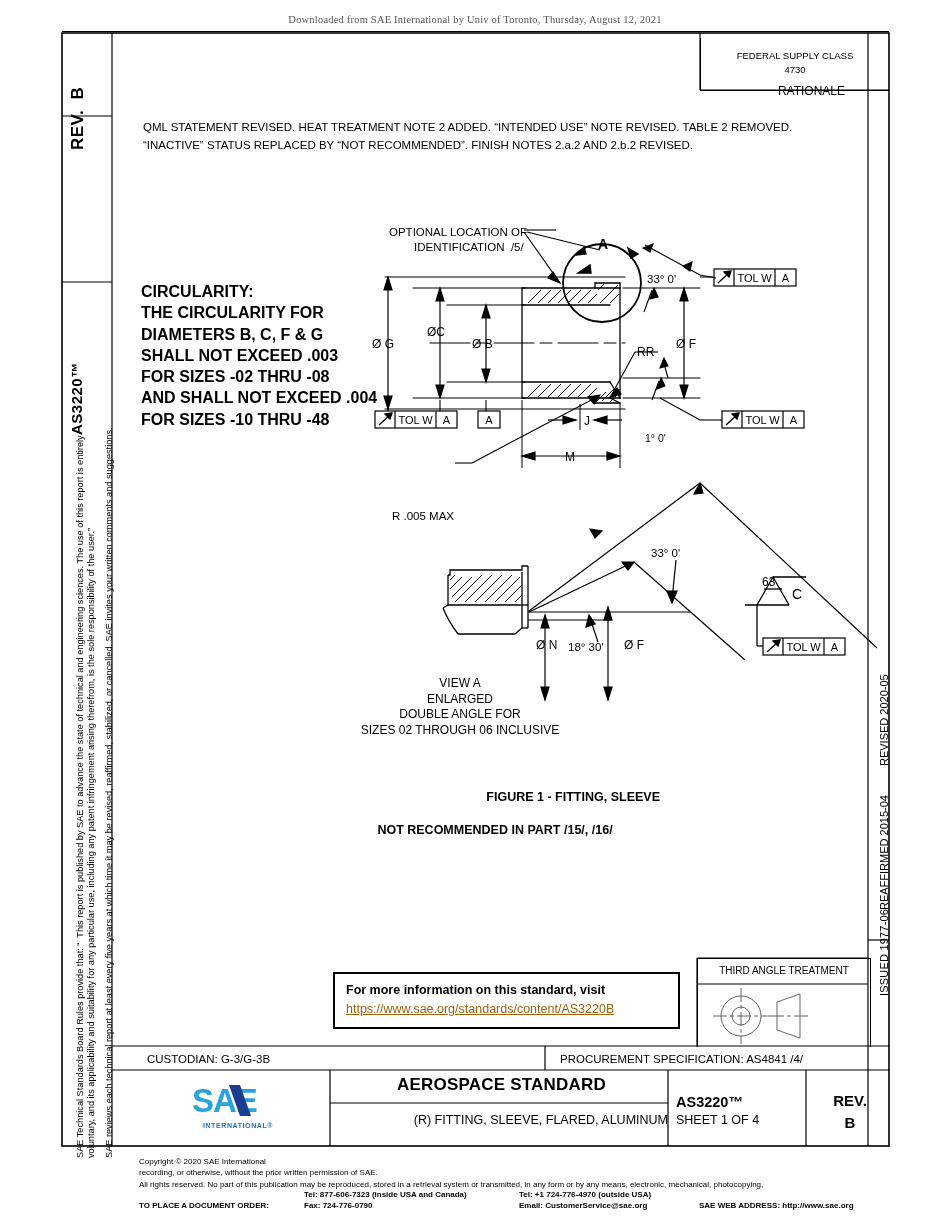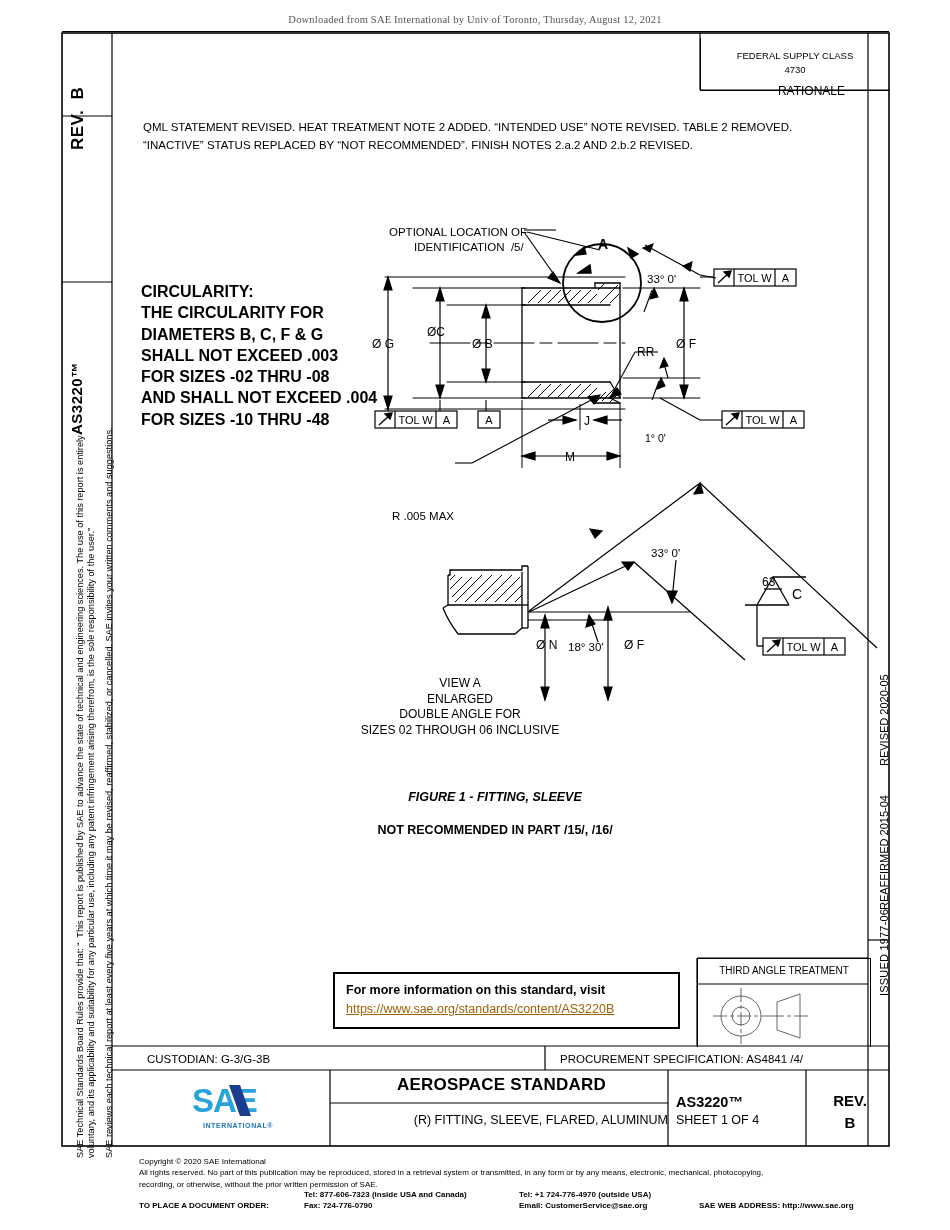--- a/index.html
+++ b/index.html
@@ -180,22 +180,22 @@
 
   
   #drawing { left: 0; top: 0; }
 
   
   #view-a-caption {
     left: 330px; top: 676px; width: 260px; text-align: center;
     font-size: 12px; line-height: 1.3;
   }
   #figure-caption {
-    left: 330px; top: 790px; width: 330px; text-align: center;
-    font-size: 12.5px; font-weight: bold; font-style: italic;
+    left: 330px; top: 790px; width: 330px; text-align: right;
+    font-size: 12.5px; font-weight: bold; 
   }
   #notrec-caption {
     left: 330px; top: 823px; width: 330px; text-align: center;
     font-size: 12.5px; font-weight: bold;
   }
 </style>
 </head>
 <body>
 
 <div id="page">
@@ -610,22 +610,22 @@
   <div class="abs" id="tb-sheet">SHEET 1 OF 4</div>
   <div class="abs" id="tb-rev-label">REV.</div>
   <div class="abs" id="tb-rev-value">B</div>
 
   <div class="abs" id="sae-logo">
     <div id="sae-logo-sub">INTERNATIONAL®</div>
   </div>
 
   <div class="abs" id="copyright">
     <div>Copyright © 2020 SAE International</div>
+    <div>recording, or otherwise, without the prior written permission of SAE.</div>
     <div>All rights reserved. No part of this publication may be reproduced, stored in a retrieval system or transmitted, in any form or by any means, electronic, mechanical, photocopying,</div>
-    <div>recording, or otherwise, without the prior written permission of SAE.</div>
   </div>
   <div class="abs" id="order-row">
     <div style="position:relative; height:11px;">
       <span class="ord-a">TO PLACE A DOCUMENT ORDER:</span>
       <span class="ord-b">Tel: 877-606-7323 (inside USA and Canada)</span>
       <span class="ord-c">Tel: +1 724-776-4970 (outside USA)</span>
     </div>
     <div style="position:relative; height:11px;">
       <span class="ord-b">Fax: 724-776-0790</span>
       <span class="ord-c">Email: CustomerService@sae.org</span>

